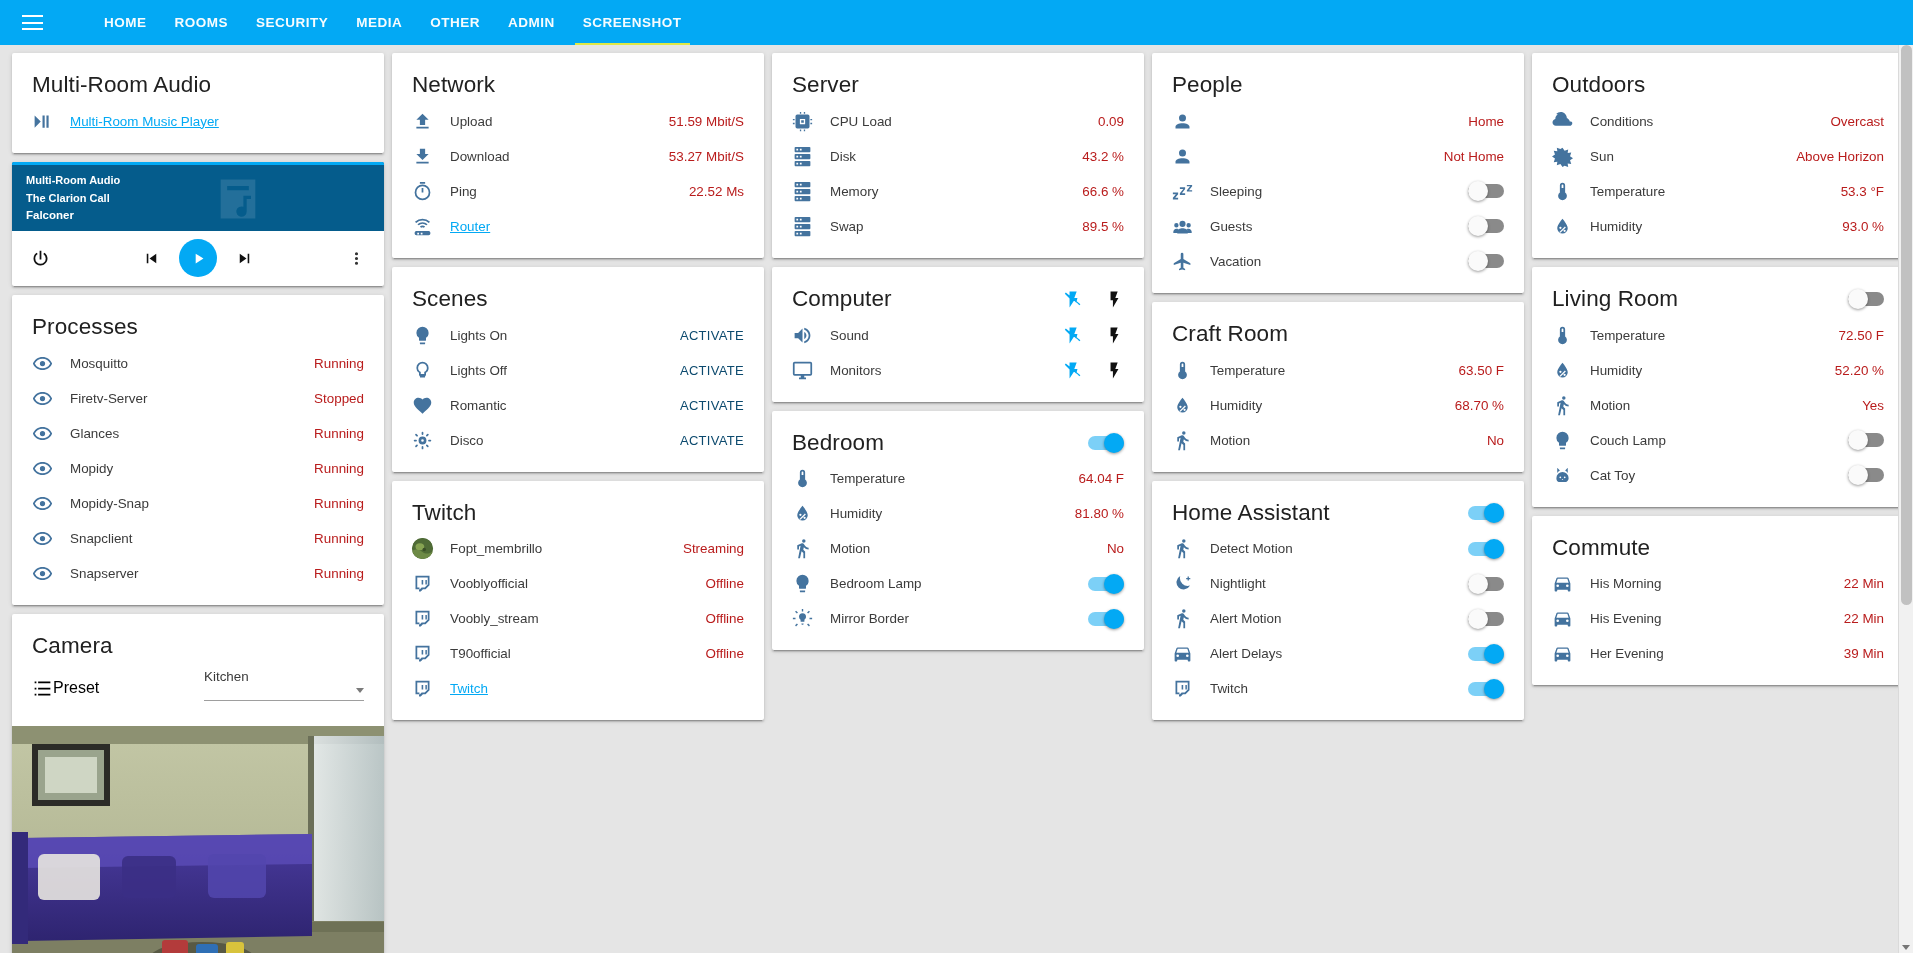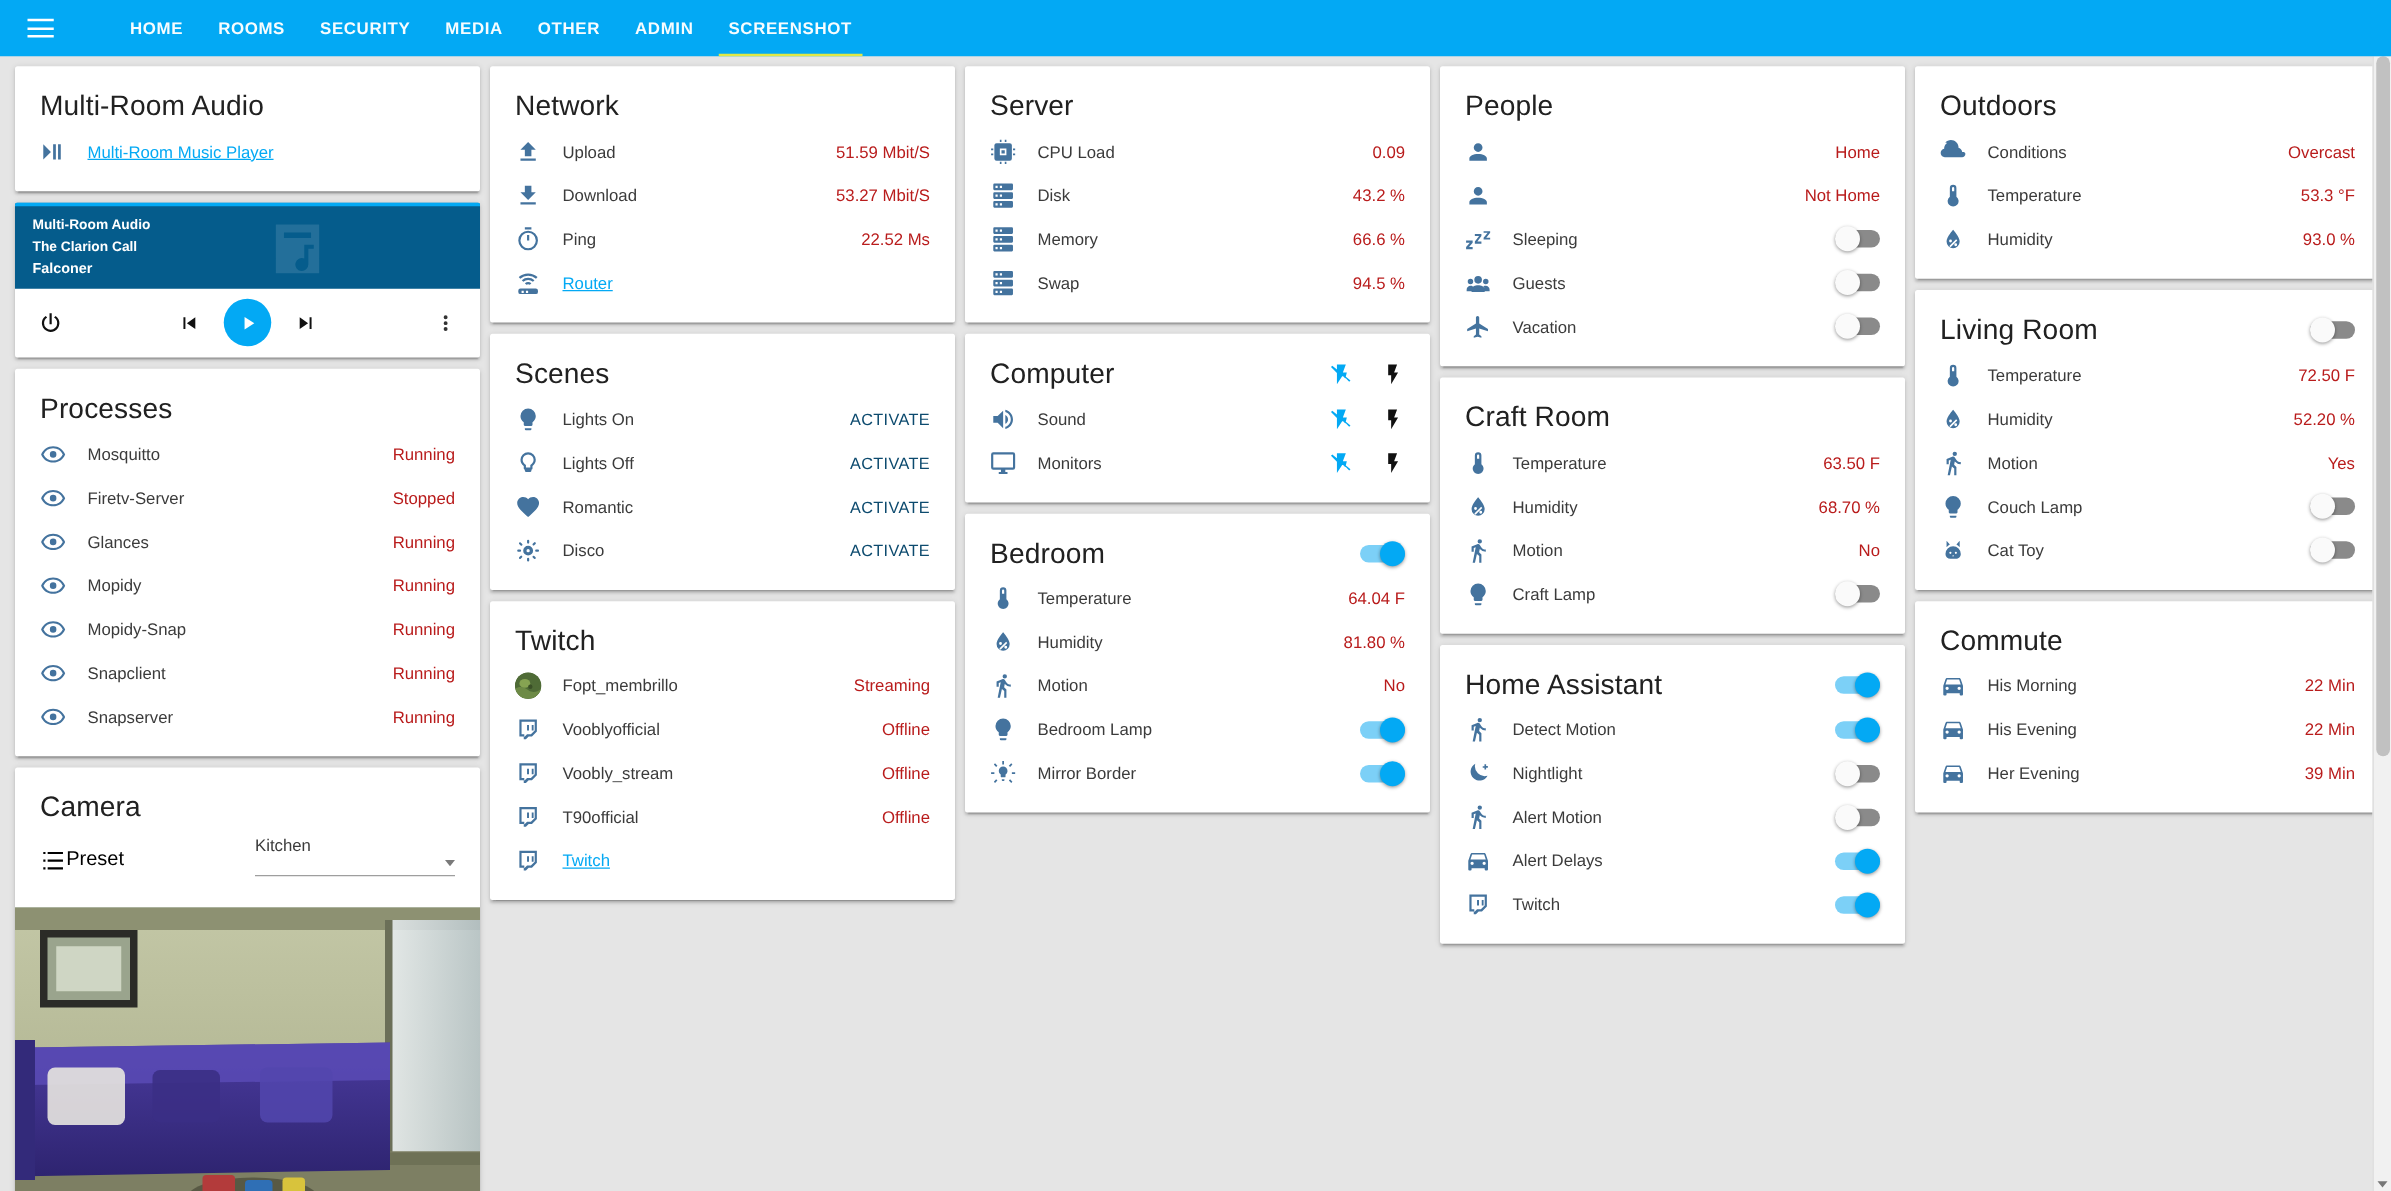--- a/index.html
+++ b/index.html
@@ -665,21 +665,21 @@
             <div class="label">Memory</div>
             <div class="val">66.6 %</div>
           </div>
           <div class="row">
             <div class="ic blue-ic">
               <svg class="mi" viewBox="0 0 24 24">
                 <path d="M4 1h16a1 1 0 0 1 1 1v4a1 1 0 0 1-1 1H4a1 1 0 0 1-1-1V2a1 1 0 0 1 1-1m0 8h16a1 1 0 0 1 1 1v4a1 1 0 0 1-1 1H4a1 1 0 0 1-1-1v-4a1 1 0 0 1 1-1m0 8h16a1 1 0 0 1 1 1v4a1 1 0 0 1-1 1H4a1 1 0 0 1-1-1v-4a1 1 0 0 1 1-1M9 5h2V3H9v2m0 8h2v-2H9v2m0 8h2v-2H9v2M5 3v2h2V3H5m0 8v2h2v-2H5m0 8v2h2v-2H5z"></path>
               </svg>
             </div>
             <div class="label">Swap</div>
-            <div class="val">94.5 %</div>
+            <div class="val">89.5 %</div>
           </div>
         </div>
     </div>
 
     <div class="card">
       <div class="card-head">
         <div class="card-title">Computer</div>
         <div class="card-head-actions">
           <span class="hablue">
             <svg class="mi-sm" viewBox="0 0 24 24">
@@ -885,31 +885,20 @@
           </div>
           <div class="row">
             <div class="ic blue-ic">
               <svg class="mi" viewBox="0 0 24 24">
                 <path d="M13.5 5.5a2 2 0 1 0 0-4 2 2 0 0 0 0 4M9.8 8.9 7 23h2.1l1.8-8 2.1 2v6h2v-7.5l-2.1-2 .6-3A7.3 7.3 0 0 0 19 13v-2c-1.9 0-3.5-1-4.3-2.4l-1-1.6c-.4-.6-1-1-1.7-1-.3 0-.5.1-.8.1L6 8.3V13h2V9.6l1.8-.7z"></path>
               </svg>
             </div>
             <div class="label">Motion</div>
             <div class="val">No</div>
           </div>
-          <div class="row">
-            <div class="ic blue-ic">
-              <svg class="mi" viewBox="0 0 24 24">
-                <path d="M12 2a7 7 0 0 1 7 7c0 2.4-1.2 4.5-3 5.7V17a1 1 0 0 1-1 1H9a1 1 0 0 1-1-1v-2.3A6.98 6.98 0 0 1 5 9a7 7 0 0 1 7-7M9 21v-1h6v1a1 1 0 0 1-1 1h-4a1 1 0 0 1-1-1z"></path>
-              </svg>
-            </div>
-            <div class="label">Craft Lamp</div>
-            <div class="toggle off">
-              <div class="knob"></div>
-            </div>
-          </div>
         </div>
     </div>
 
     <div class="card">
       <div class="card-head">
         <div class="card-title">Home Assistant</div>
         <div class="toggle on">
             <div class="knob"></div>
           </div>
       </div>
@@ -982,20 +971,29 @@
       </div>
       <div class="card-body" id="outdoors-body">
           <div class="row">
             <div class="ic blue-ic">
               <svg class="mi" viewBox="0 0 24 24">
                 <path d="M17 8c-.1-3.8-3.2-6.9-7-6.9-2 0-3.9.9-5.2 2.4 3 .4 5.4 2.3 6.6 4.9 1.5.9 2.6 2.3 3 4 1.5-.7 2.6-2.3 2.6-4.4M21.6 12.1c-.4-.1-.9-.1-1.3 0-.3-2.1-2-3.8-4.2-4-.4-3-3-5.3-6.1-5.3-3.4 0-6.2 2.8-6.2 6.2v.2C1.9 9.7.6 11.3.6 13.1c0 2.1 1.7 3.8 3.8 3.8h15.8c1.7 0 3-1.4 3-3 0-.8-.6-1.6-1.6-1.8z"></path>
               </svg>
             </div>
             <div class="label">Conditions</div>
             <div class="val">Overcast</div>
+          </div>
+          <div class="row">
+            <div class="ic yellow">
+              <svg class="mi" viewBox="0 0 24 24">
+                <path d="M12 7a5 5 0 1 1 0 10 5 5 0 0 1 0-10m0 2a3 3 0 1 0 0 6 3 3 0 0 0 0-6m0-7 2.4 3.4L18.5 4l-.6 4.1 4.1-.6-1.4 4.1 3.4 2.4-3.4 2.4 1.4 4.1-4.1-.6.6 4.1-4.1-1.4L12 24l-2.4-3.4-4.1 1.4.6-4.1-4.1.6 1.4-4.1L0 12l3.4-2.4L2 5.5l4.1.6-.6-4.1 4.1 1.4L12 2z"></path>
+              </svg>
+            </div>
+            <div class="label">Sun</div>
+            <div class="val">Above Horizon</div>
           </div>
           <div class="row">
             <div class="ic blue-ic">
               <svg class="mi" viewBox="0 0 24 24">
                 <path d="M15 13V5a3 3 0 0 0-6 0v8a5 5 0 1 0 6 0m-3-9a1 1 0 0 1 1 1v3h-2V5a1 1 0 0 1 1-1z"></path>
               </svg>
             </div>
             <div class="label">Temperature</div>
             <div class="val">53.3 °F</div>
           </div>

